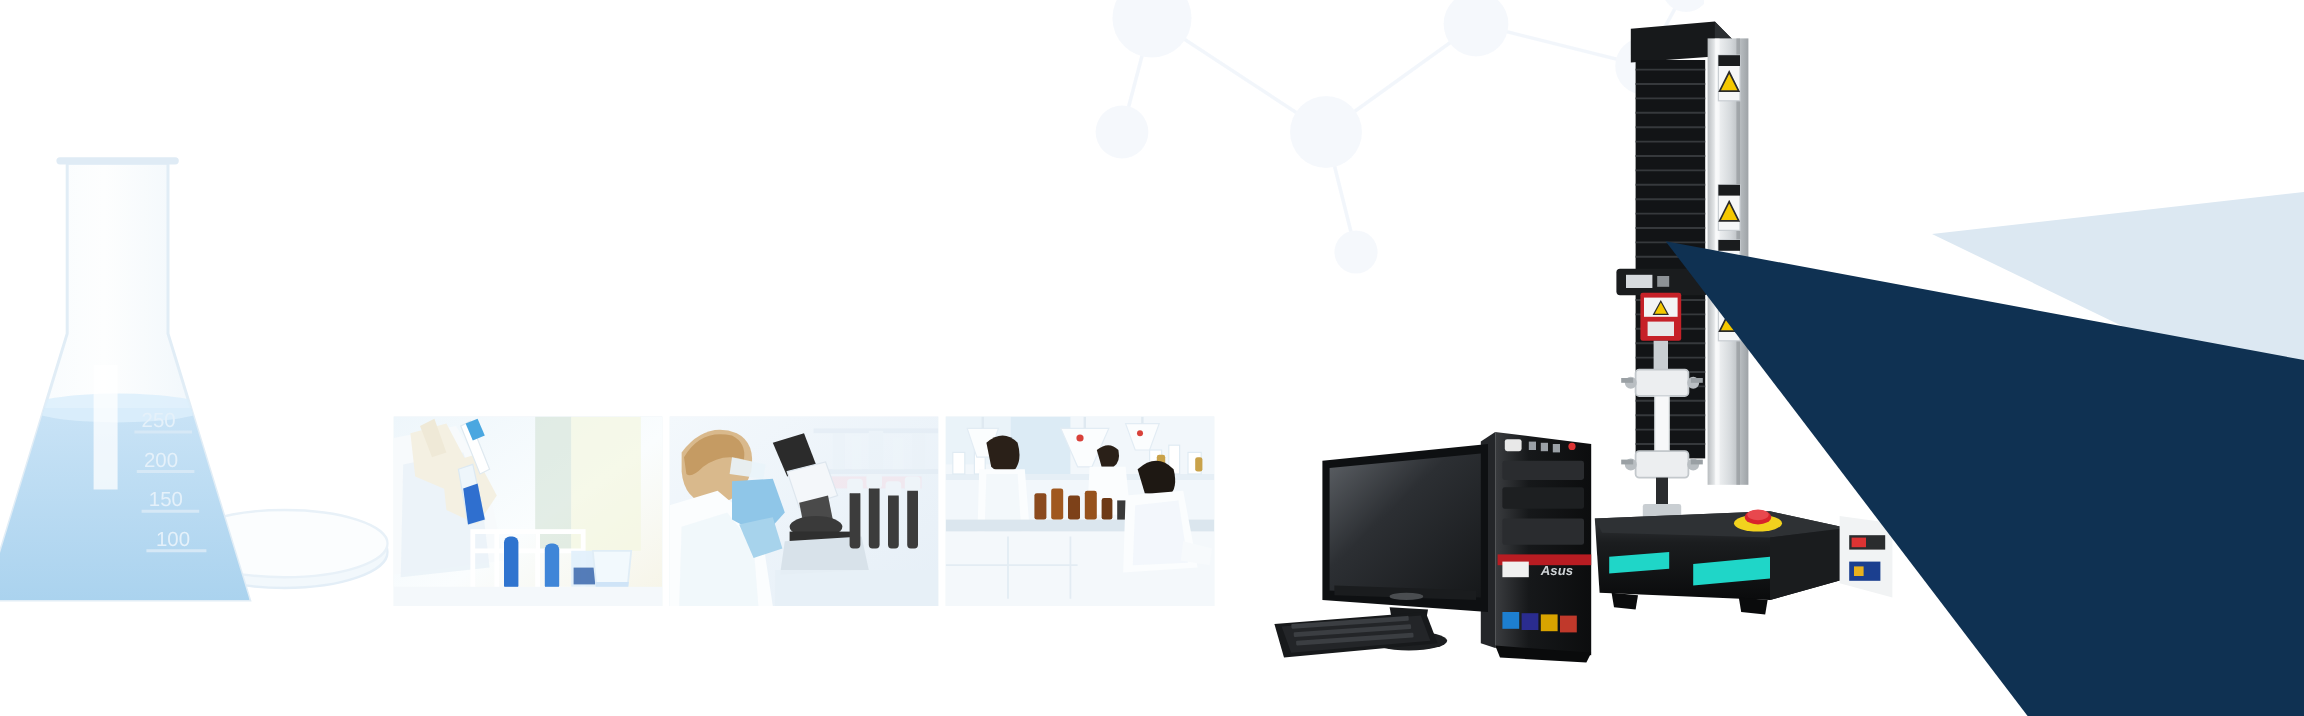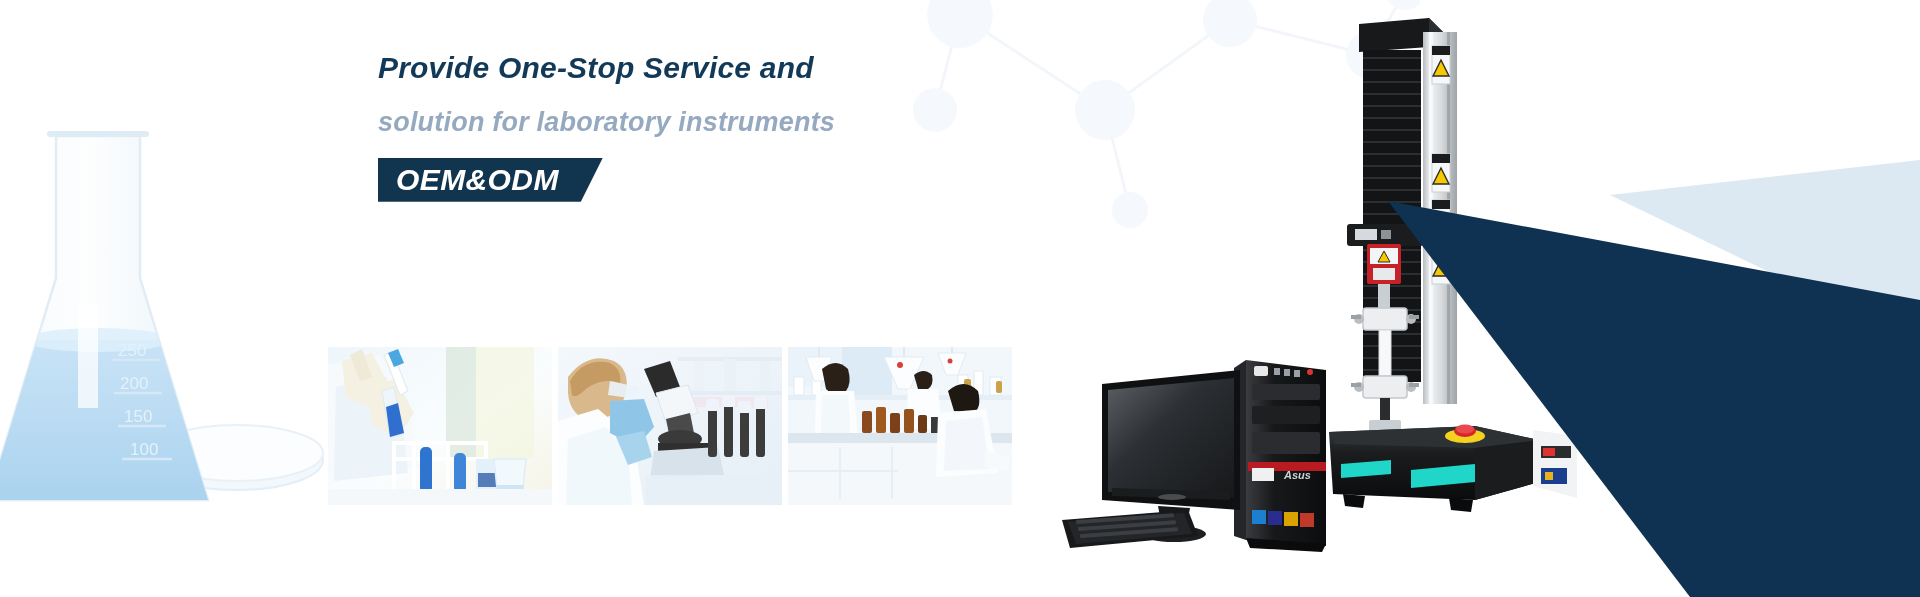--- a/index.html
+++ b/index.html
@@ -176,25 +176,20 @@
     <g fill="#e5f1fa" font-family="Liberation Sans, sans-serif" font-size="17">
       <text x="124" y="248">250</text>
       <text x="126" y="281">200</text>
       <text x="130" y="314">150</text>
       <text x="136" y="347">100</text>
     </g>
 
     <path d="M84 196 L104 196 L104 300 L84 300 Z" fill="#ffffff" opacity=".75"></path>
   </svg>
 
-  <div class="headline-block">
-    <div class="headline-line1">Provide One-Stop Service and</div>
-    <div class="headline-line2">solution for laboratory instruments</div>
-    <div class="oem-badge">OEM&amp;ODM</div>
-  </div>
 
   <div class="photo-strip">
 
     <div class="photo-card">
       <svg viewBox="0 0 224 158" width="224" height="158" aria-hidden="true">
         <defs>
           <linearGradient id="p1bg" x1="0" y1="0" x2="1" y2="1">
             <stop offset="0%" stop-color="#eef6fb"></stop>
             <stop offset="55%" stop-color="#fafdfe"></stop>
             <stop offset="100%" stop-color="#f6f4e6"></stop>

